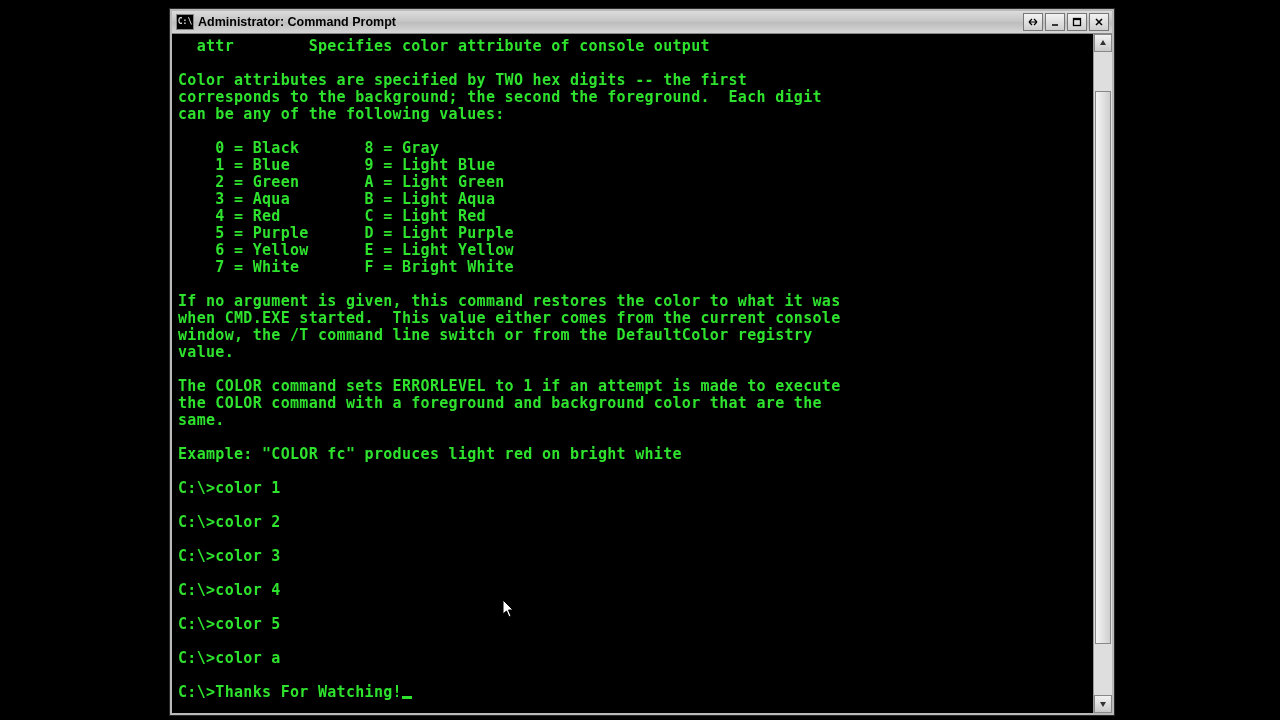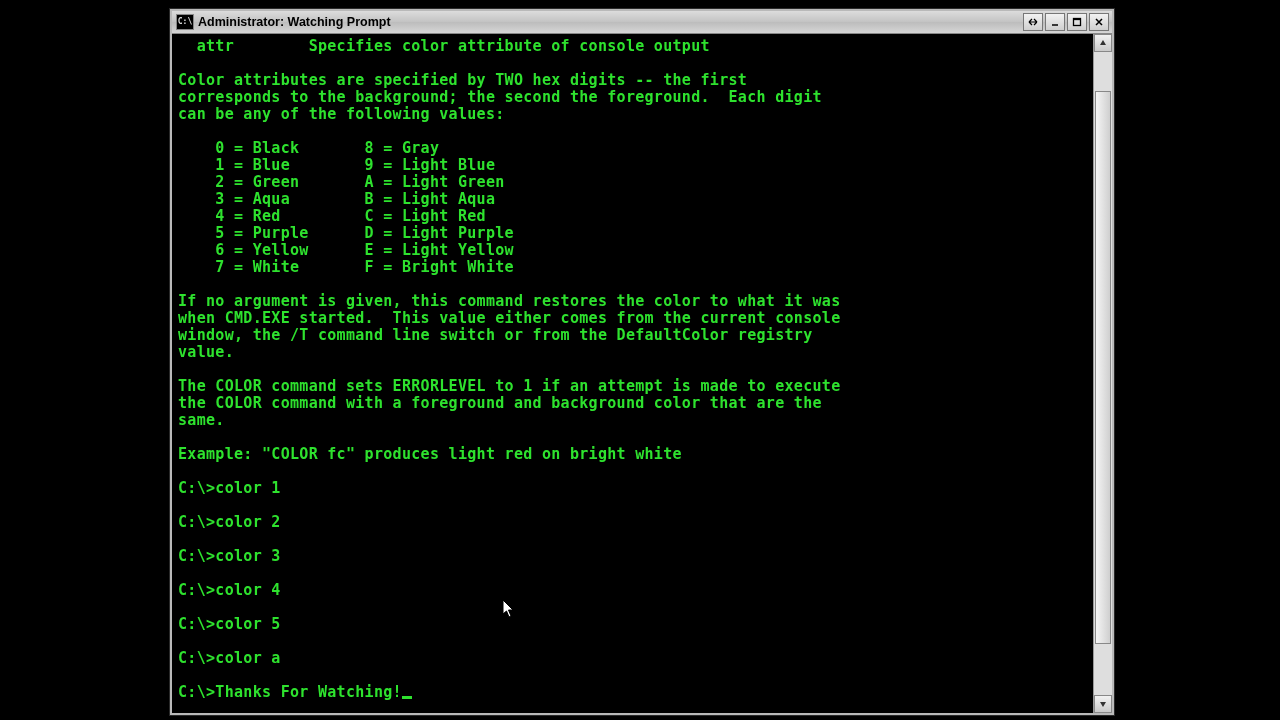--- a/index.html
+++ b/index.html
@@ -131,21 +131,21 @@
     height:3px;
     vertical-align: -2px;
   }
 </style>
 </head>
 <body>
 
 <div class="window">
   <div class="titlebar">
     <div class="title-icon">C:\</div>
-    <div class="title-text">Administrator: Watching Prompt</div>
+    <div class="title-text">Administrator: Command Prompt</div>
     <div class="title-spacer"></div>
     <div class="tb-btns">
       <div class="tb-btn">
         <svg viewBox="0 0 10 10">
             <path d="M1 5 L4 2 M1 5 L4 8 M9 5 L6 2 M9 5 L6 8 M1 5 L9 5" stroke="#000" stroke-width="1.2" fill="none"></path>
           </svg>
       </div>
       <div class="tb-btn">
         <svg viewBox="0 0 10 10">
             <line x1="2" y1="8" x2="8" y2="8" stroke="#000" stroke-width="1.5"></line>

